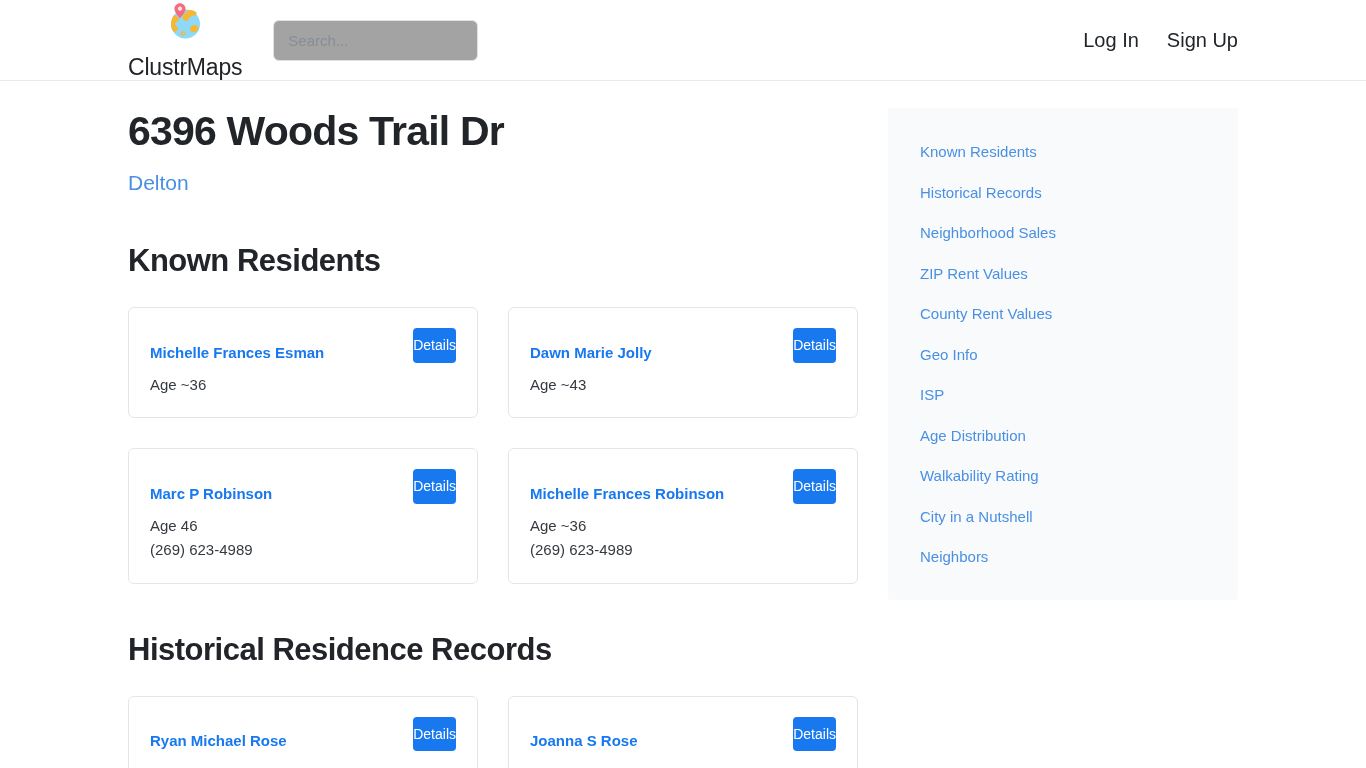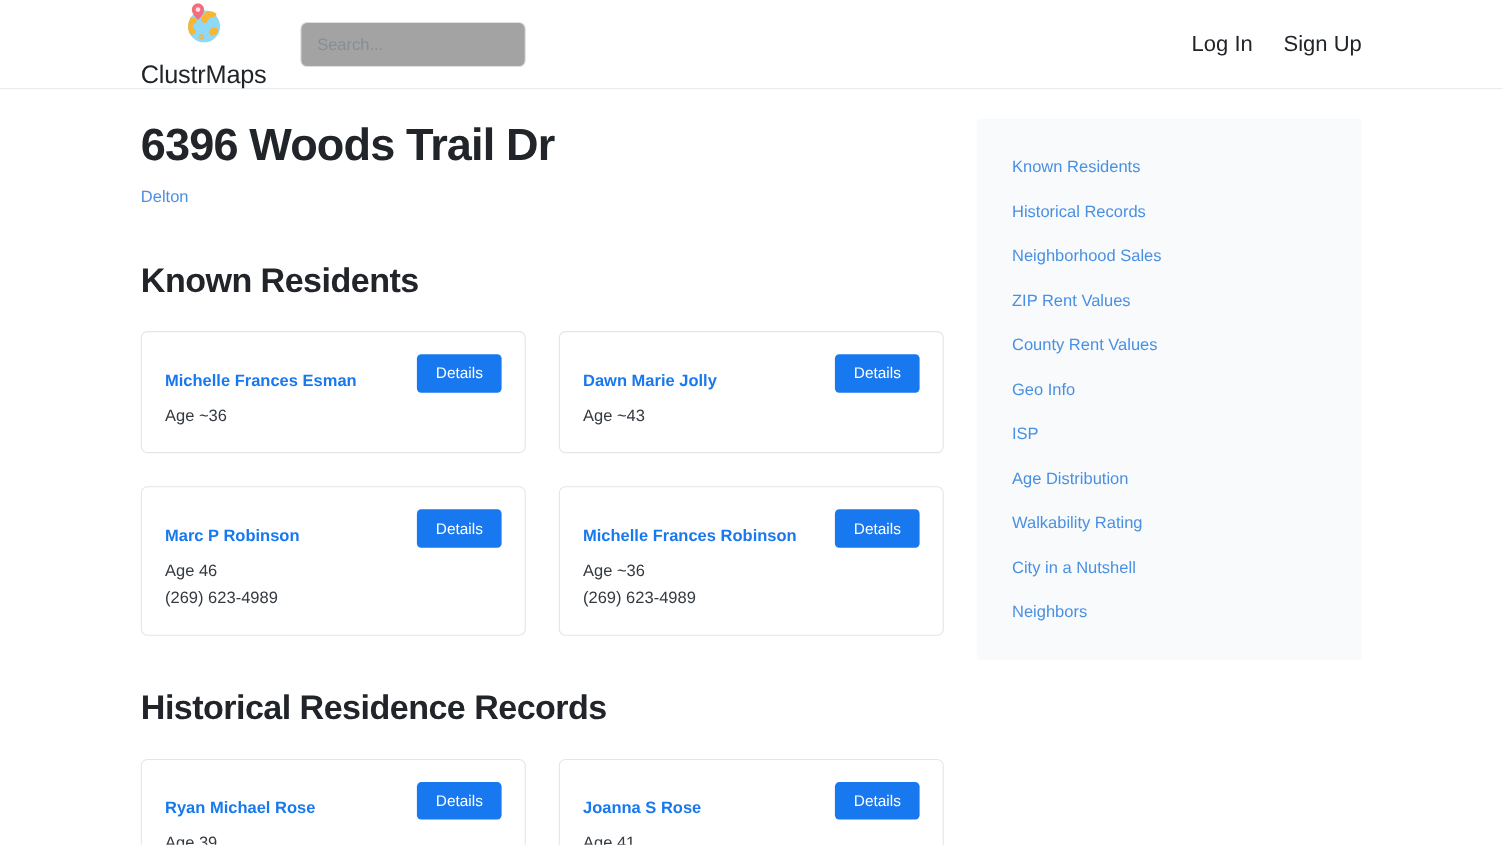--- a/index.html
+++ b/index.html
@@ -85,21 +85,21 @@
     font-size: 41px;
     font-weight: 600;
     letter-spacing: -0.8px;
     color: #212529;
     margin-top: 27px;
     line-height: 1.15;
   }
   .addr-city {
     display: inline-block;
     margin-top: 16px;
-    font-size: 15px;
+    font-size: 21px;
     color: #4a90e2;
     text-decoration: none;
   }
   .section-title {
     font-size: 31px;
     font-weight: 600;
     letter-spacing: -0.5px;
     color: #212529;
     margin-top: 48px;
     margin-bottom: 28px;
@@ -136,21 +136,21 @@
     max-width: 215px;
   }
   .details-btn {
     flex: 0 0 auto;
     background: #1878f0;
     color: #ffffff;
     border: none;
     border-radius: 4px;
     font-size: 14px;
     font-family: "Liberation Sans", sans-serif;
-    padding: 9px 17px;
+    padding: 9px 0;
     cursor: pointer;
     line-height: 1.2;
   }
   .card-meta {
     margin-top: 10px;
     font-size: 15px;
     color: #343a40;
     line-height: 1.62;
   }
   .card-meta div { white-space: nowrap; }

